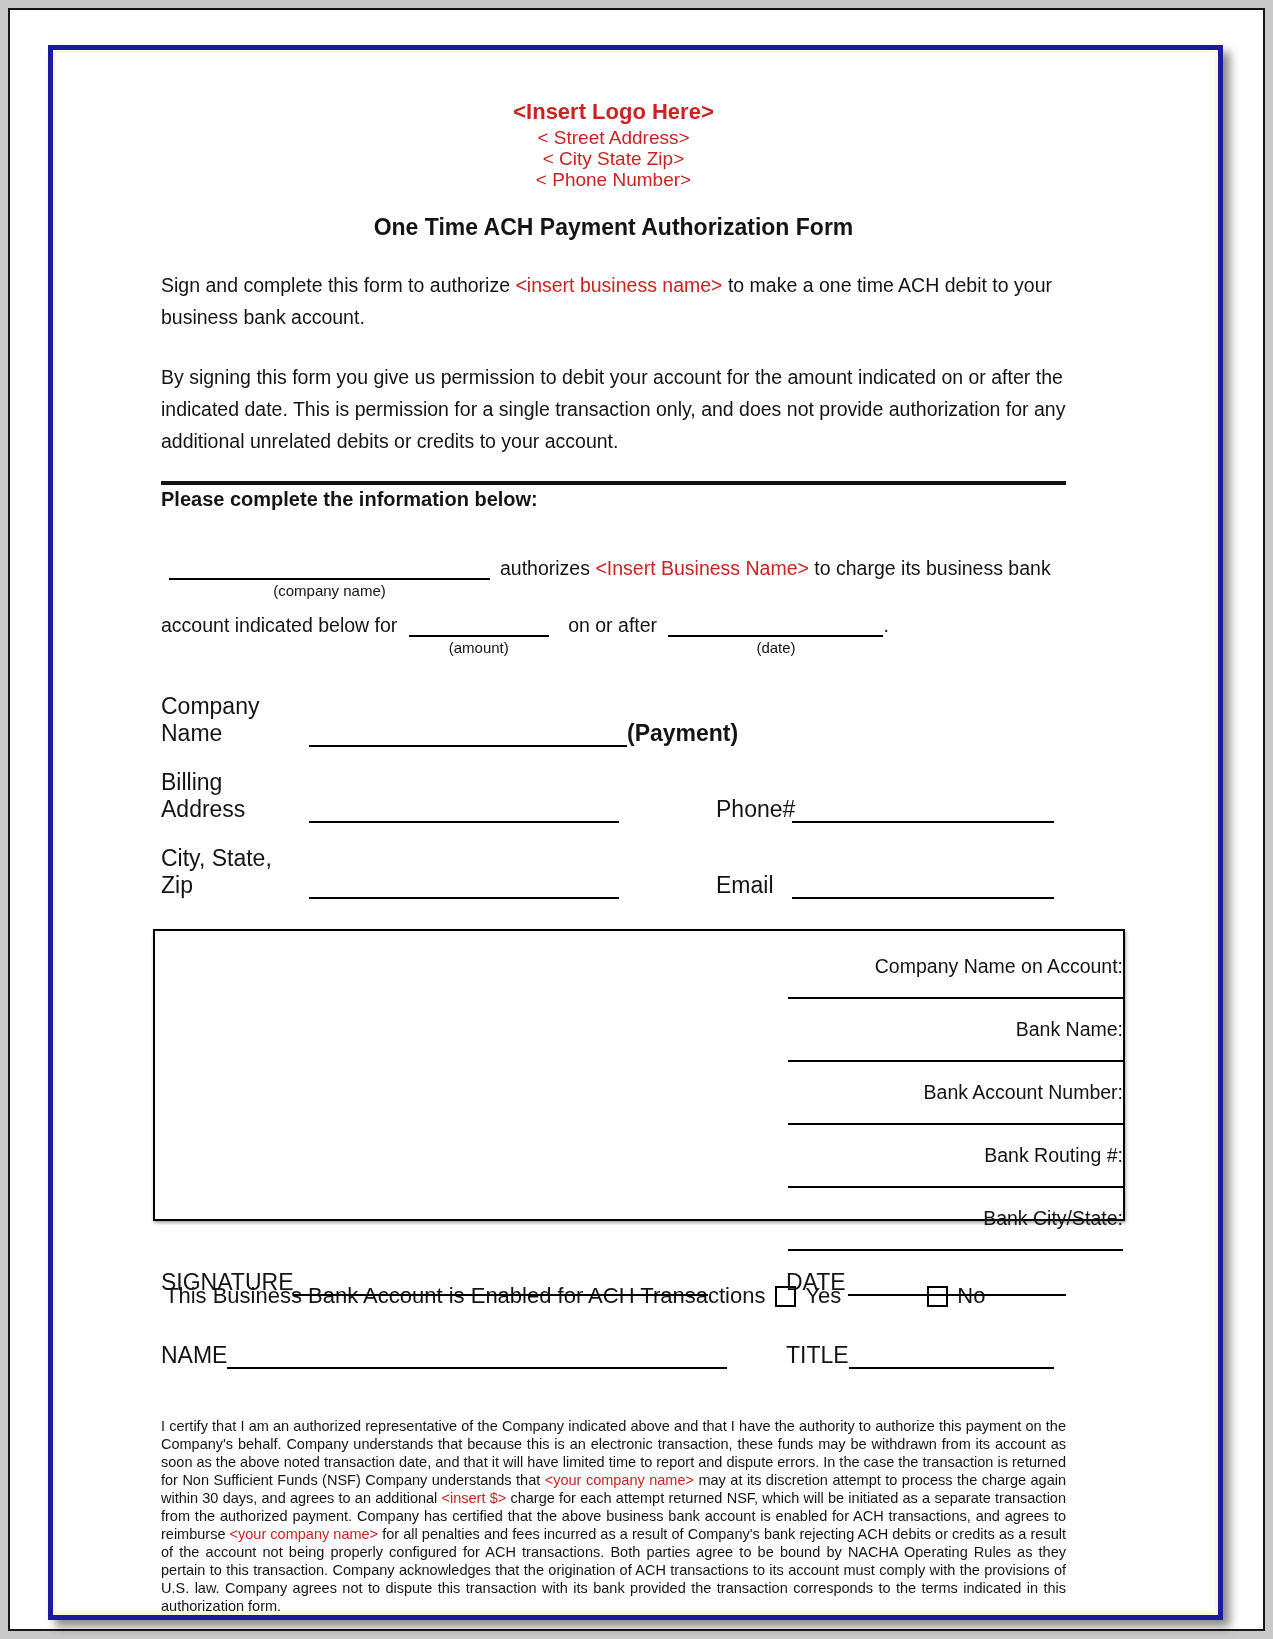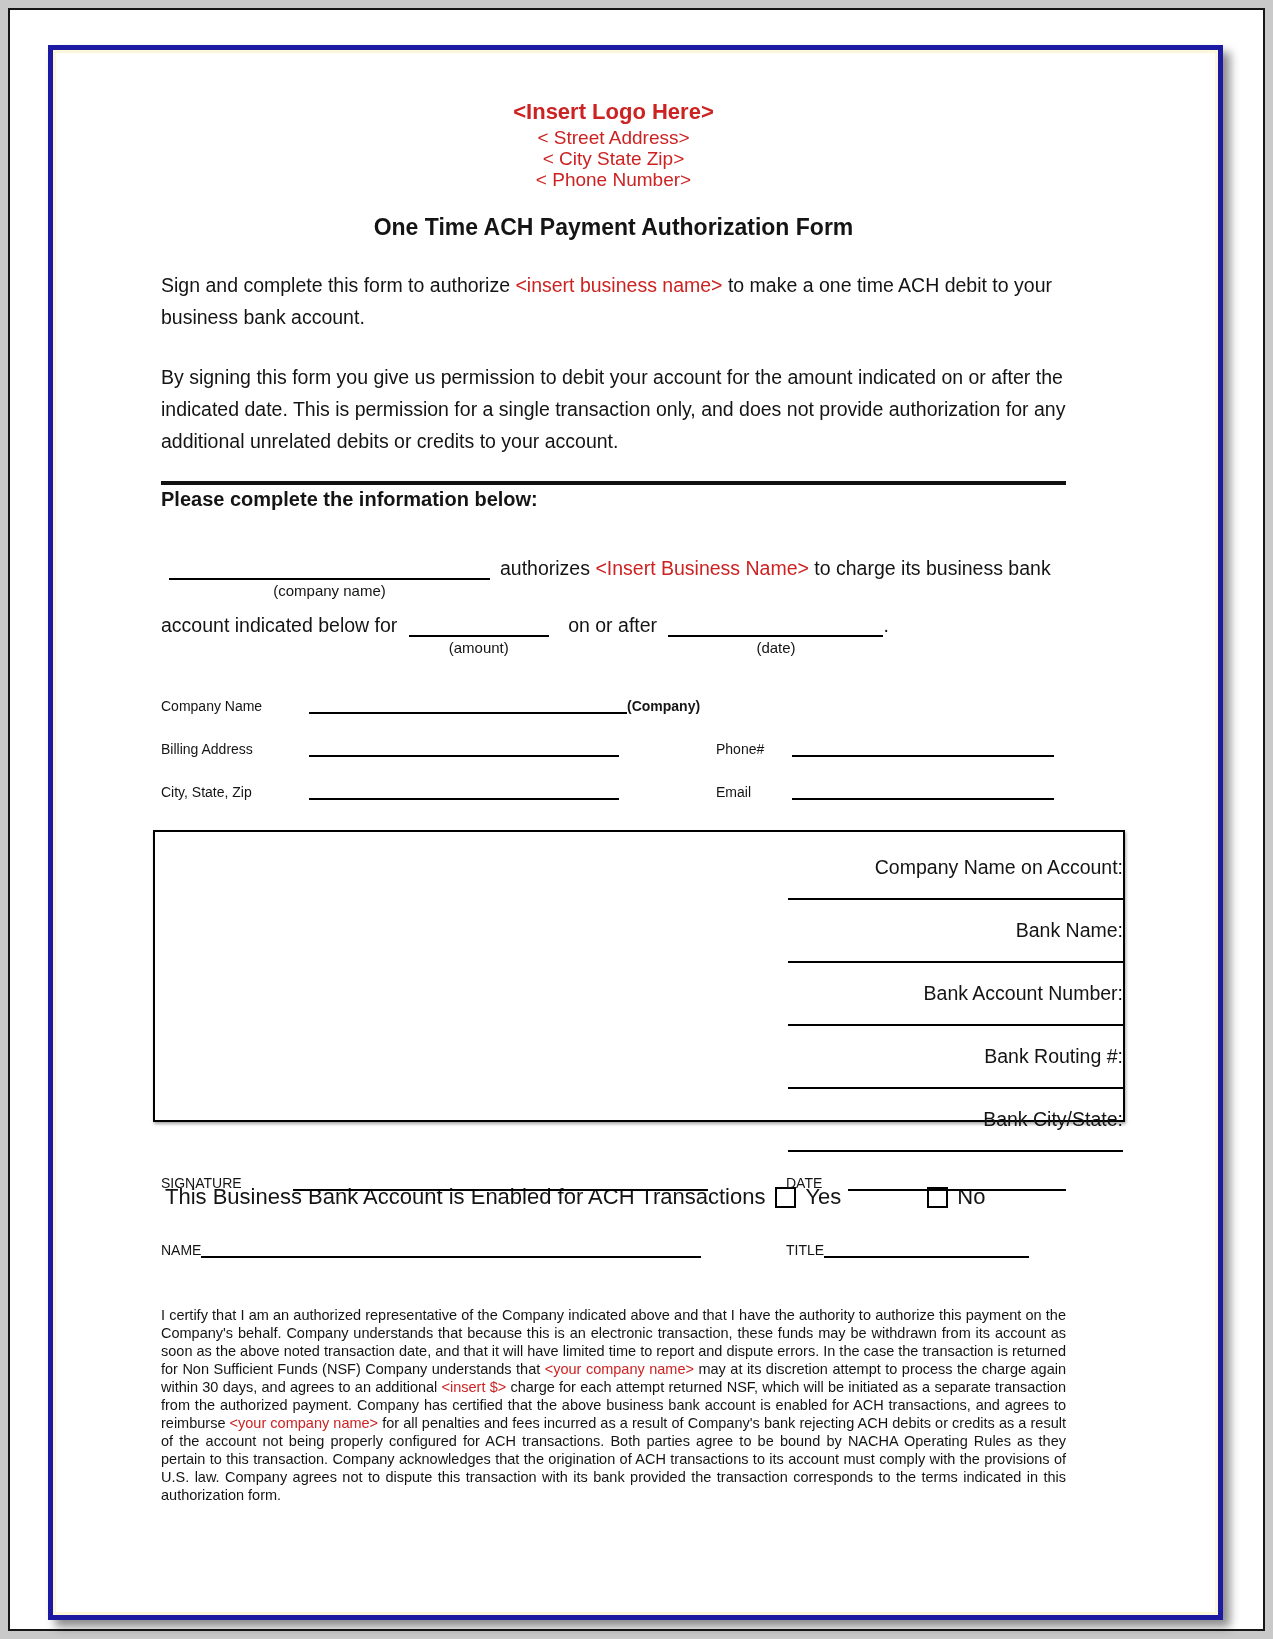--- a/index.html
+++ b/index.html
@@ -43,21 +43,21 @@
   .rule { margin-top: 24px; border-top: 4px solid #111; }
   .section-heading { margin-top: 3px; font-size: 20px; font-weight: bold; }
 
   .fill { display: inline-block; border-bottom: 2px solid #000; height: 21px; vertical-align: bottom; position: relative; }
   .cap { position: absolute; top: 23px; left: 0; right: 0; text-align: center; font-size: 15px; color: #141414; white-space: nowrap; }
 
   .auth-line1 { margin-top: 46px; font-size: 19.5px; }
   .auth-line1 .seg-wrap { margin-left: 10px; }
   .auth-line2 { margin-top: 34px; font-size: 19.5px; }
 
-  .row { font-size: 14px; display: flex; align-items: flex-end; }
+  .row { font-size: 23px; display: flex; align-items: flex-end; }
   .lbl { display: inline-block; }
   .company-row { margin-top: 56px; }
   .pair-row { margin-top: 22px; }
   .left-group { width: 555px; display: flex; align-items: flex-end; }
   .right-group { display: flex; align-items: flex-end; }
   .bold { font-weight: bold; }
 
   .bank-box {
     margin-top: 30px; margin-left: -8px;
     width: 972px; height: 292px;
@@ -119,21 +119,21 @@
         </span>
         <span style="margin-left:14px;">on or after</span>
         <span class="fill" style="width:215px; margin-left:6px;">
           <span class="cap">(date)</span>
         </span><span>.</span>
       </div>
 
       <div class="row company-row narrow">
         <span class="lbl" style="width:148px;">Company Name</span>
         <span class="fill" style="width:318px;"></span>
-        <span class="bold">(Company)</span>
+        <span class="bold">(Payment)</span>
       </div>
 
       <div class="row pair-row narrow">
         <span class="left-group">
           <span class="lbl" style="width:148px;">Billing Address</span>
           <span class="fill" style="width:310px;"></span>
         </span>
         <span class="right-group">
           <span class="lbl" style="width:76px;">Phone#</span>
           <span class="fill" style="width:262px;"></span>

